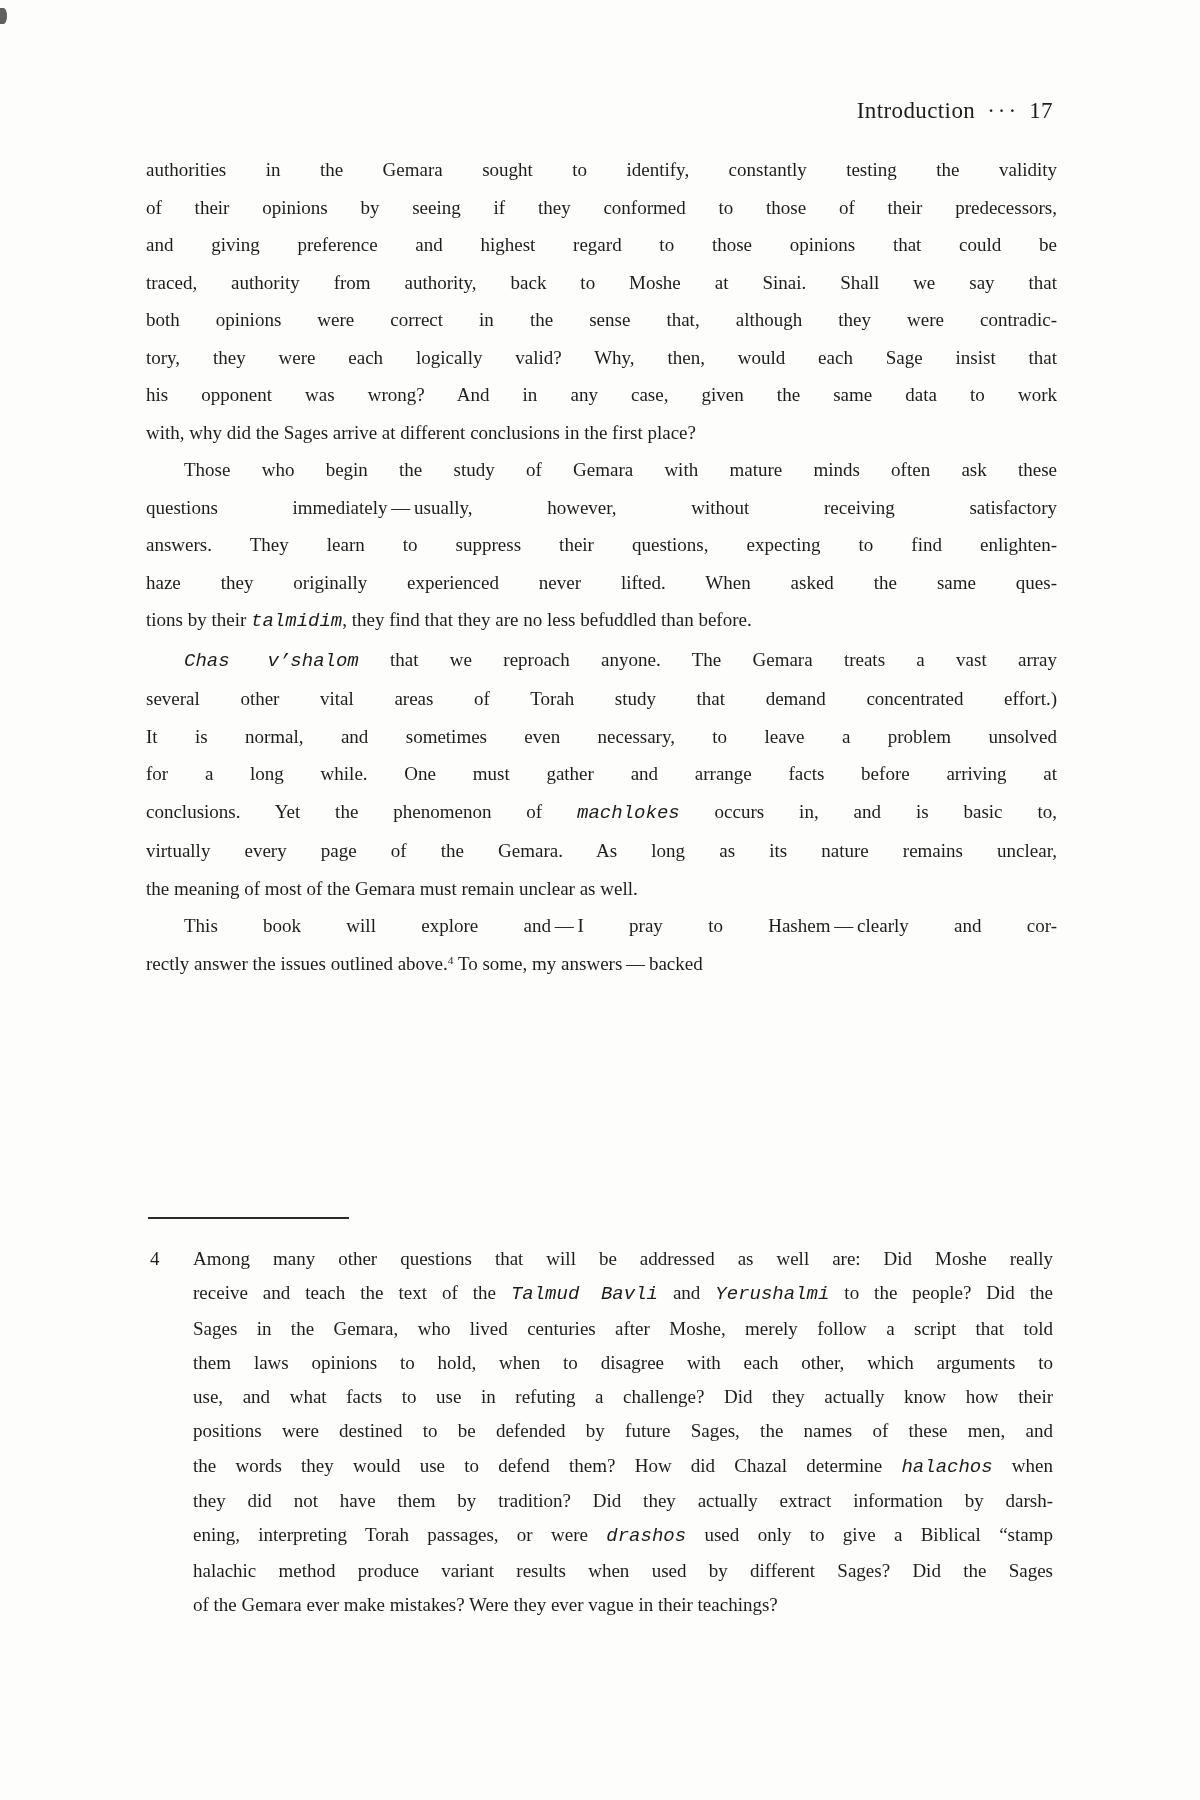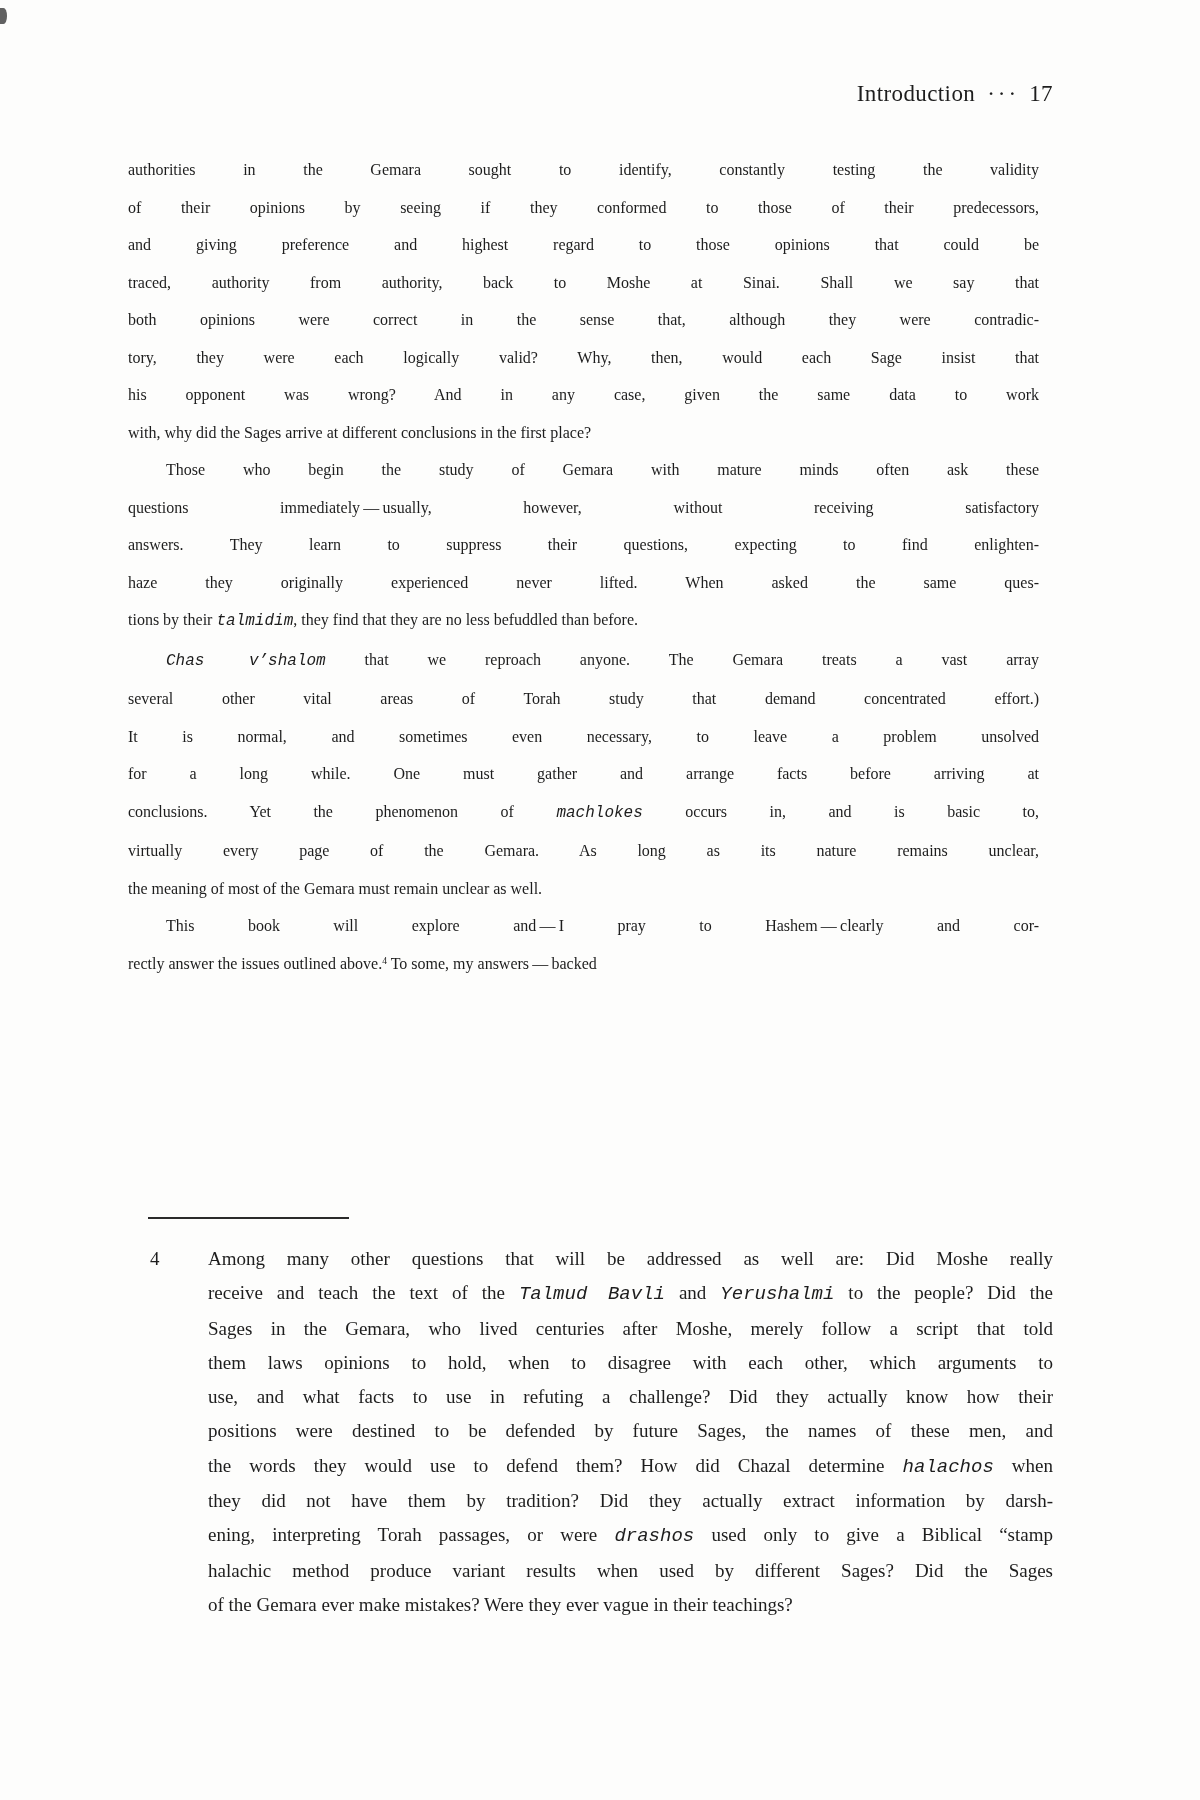--- a/index.html
+++ b/index.html
@@ -16,34 +16,34 @@
   }
   .scan-speck {
     position: absolute; left: 0px; top: 8px;
     width: 7px; height: 16px;
     background: #3a3a3a;
     border-radius: 0 60% 60% 0;
     opacity: .8;
   }
   .running-header {
     position: absolute;
-    top: 81px; right: 147px;
+    top: 98px; right: 147px;
     font-size: 23px;
     letter-spacing: 0.4px;
     white-space: nowrap;
   }
   .running-header .dots {
     letter-spacing: 3px;
     margin: 0 10px 0 12px;
   }
   .body-text {
     position: absolute;
-    left: 128px; top: 151px;
+    left: 146px; top: 151px;
     width: 911px;
-    font-size: 16px;
+    font-size: 19px;
     line-height: 37.5px;
   }
   .line {
     text-align: justify;
     text-align-last: justify;
     white-space: normal;
   }
   .line.end { text-align-last: left; }
   .line.ind { text-indent: 38px; }
   sup {
@@ -63,21 +63,21 @@
     position: absolute;
     left: 150px; top: 1242px;
     width: 903px;
     font-size: 19px;
     line-height: 34.3px;
   }
   .fn-num {
     position: absolute;
     left: 0; top: 0;
   }
-  .fn-lines { margin-left: 58px; }
+  .fn-lines { margin-left: 43px; }
   i { font-style: italic; font-family: Liberation Mono, monospace; }
 </style>
 </head>
 <body style="background: rgb(253, 253, 252); color: rgb(29, 29, 29);">
 
 <div class="page">
 
   <div class="scan-speck"></div>
 
   <div class="running-header">

